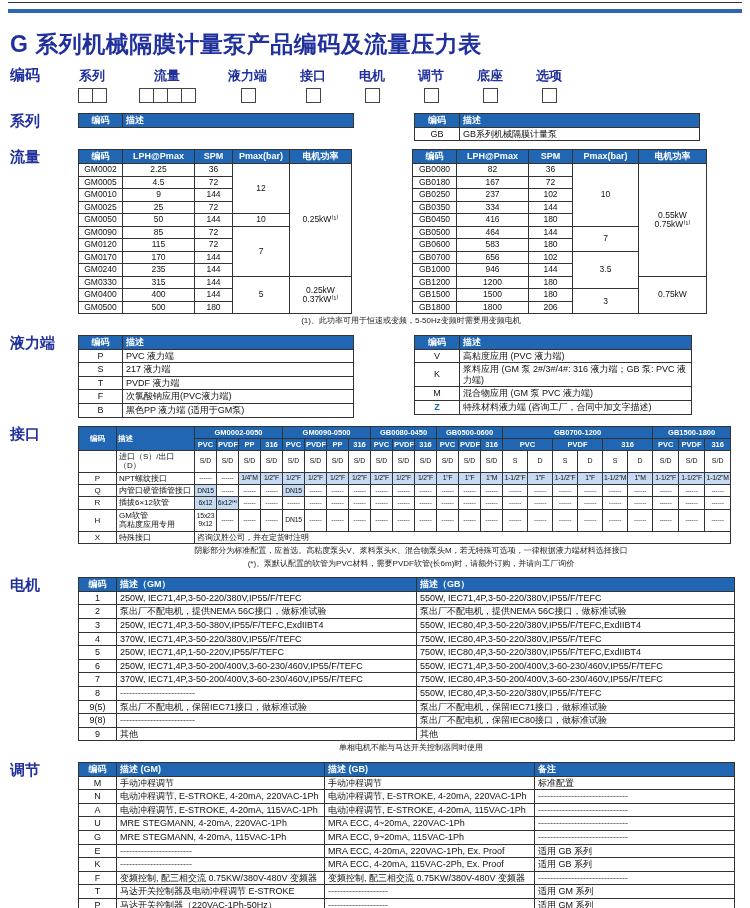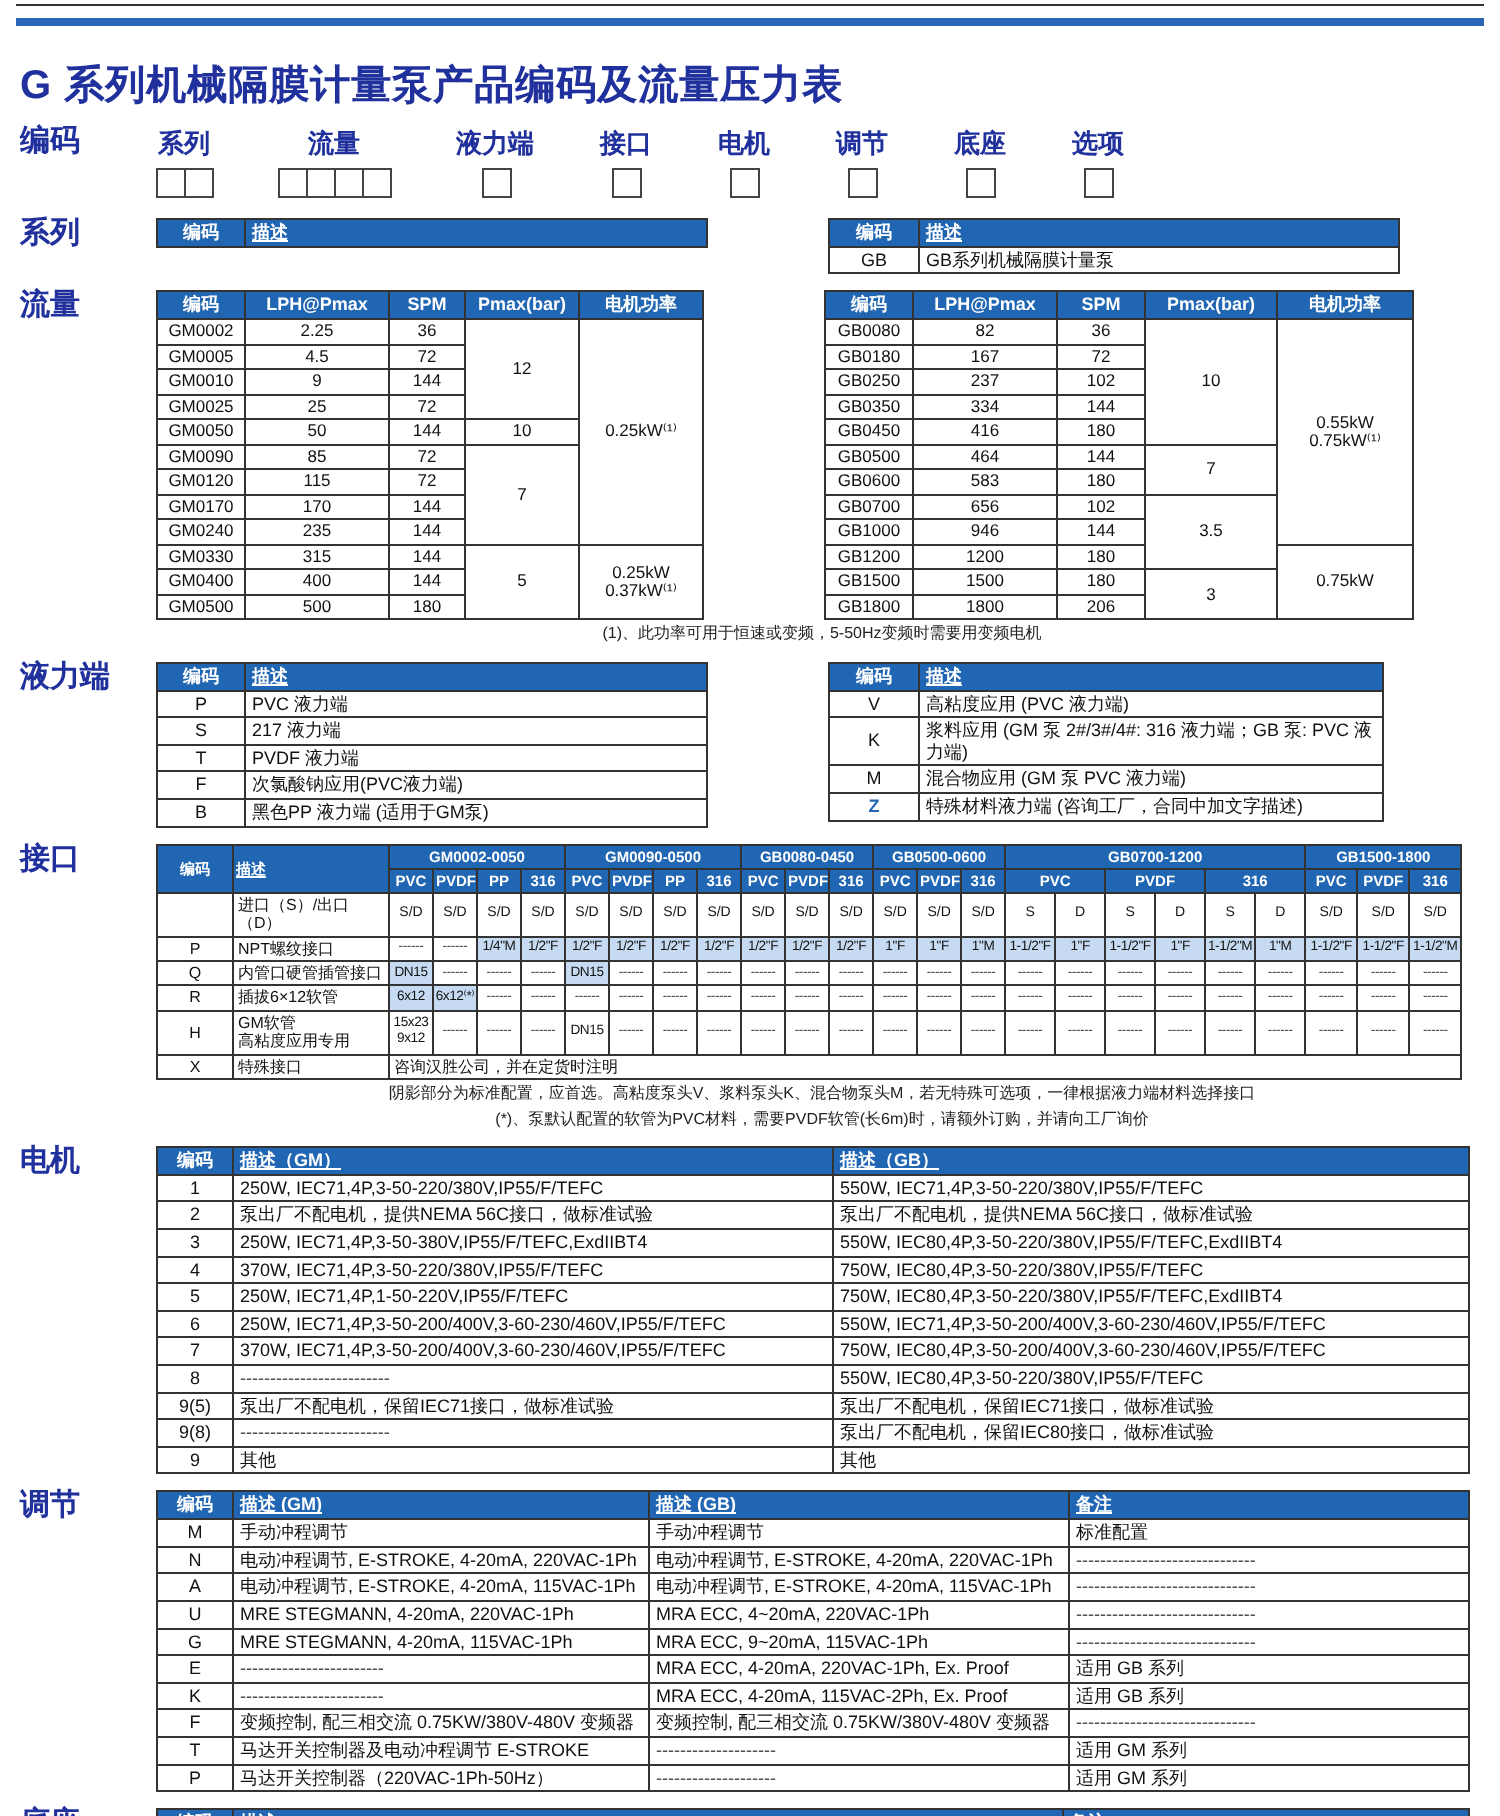--- a/index.html
+++ b/index.html
@@ -1,38 +1,38 @@
 <!DOCTYPE html>
 <html><head>
 <meta charset="utf-8">
 <style>
   html,body{margin:0;padding:0;background:#fff;}
   body{width:750px;font-family:"Liberation Sans","DejaVu Sans",sans-serif;color:#111;}
   .page{width:750px;min-height:908px;box-sizing:border-box;padding:0 8px 6px 8px;}
   .hairline{height:1px;background:#333;margin:2px 0 6px 0;}
   .rule{height:4px;background:#2a66b5;margin:0 0 6px 0;}
-  h1.title{font-size:20px;font-weight:bold;color:#20309c;margin:16px 0 7px 2px;letter-spacing:.5px;}
+  h1.title{font-size:23px;font-weight:bold;color:#20309c;margin:16px 0 7px 2px;letter-spacing:.5px;}
 
   .coding{display:flex;align-items:flex-start;margin-bottom:10px;}
   .seclab{flex:none;width:70px;font-size:15px;font-weight:bold;color:#20309c;padding-left:2px;box-sizing:border-box;line-height:1.1;}
   .coding-fields{display:flex;align-items:flex-start;margin-top:0;}
   .cfield{display:flex;flex-direction:column;align-items:center;margin-right:33px;}
   .clabel{font-size:13px;font-weight:bold;color:#20309c;margin-bottom:3px;}
   .boxes{display:flex;}
   .box{width:13px;height:13px;border:1px solid #444;background:#fff;margin-right:-1px;display:inline-block;}
 
   .section{display:flex;align-items:flex-start;margin-bottom:8px;}
   .content{flex:1;}
   .two{display:flex;align-items:flex-start;}
   .two > div.colL{flex:none;}
   .two > div.colR{flex:none;margin-left:60px;}
 
   table.tbl{border-collapse:collapse;table-layout:fixed;font-size:9px;background:#fff;}
   .tbl th{background:#2166b2;color:#fff;font-weight:bold;border:1px solid #333;padding:1px 3px;font-size:9px;text-align:center;line-height:1.2;}
-  .tbl th.thl{text-align:left;text-decoration:underline;}
+  .tbl th.thl{text-align:left;}
   .tbl td{border:1px solid #333;padding:1px 3px;line-height:1.18;background:#fff;vertical-align:middle;}
   .tbl td.c{text-align:center;padding:1px 1px;}
   .tbl td.shade{background:#c6dbf2;}
   .tbl td.bluecode{color:#2166b2;font-weight:bold;}
   .flow td{font-size:8.5px;line-height:1.12;}
   .iface th{font-size:7.5px;padding:1px 1px;}
   .iface td{font-size:8px;padding:1px 2px;}
   .iface td.iv{font-size:6.8px;padding:0;text-align:center;letter-spacing:-0.2px;}
   .iface td.sd{font-size:7px;padding:0;text-align:center;}
   .dash{color:#444;}
@@ -677,20 +677,21 @@
                 <td>泵出厂不配电机，保留IEC80接口，做标准试验</td>
               </tr>
               <tr>
                 <td class="c">9</td>
                 <td>其他</td>
                 <td>其他</td>
               </tr>
             </tbody>
           </table>
         </div>
+      <div class="note">单相电机不能与马达开关控制器同时使用</div>
     </div>
   </div>
 
   <div class="section">
     <span class="seclab">调节</span>
     <div class="content">
       <div id="adjust-t">
           <table class="tbl " style="width: 656px;">
             <colgroup>
               <col style="width: 38px;">

